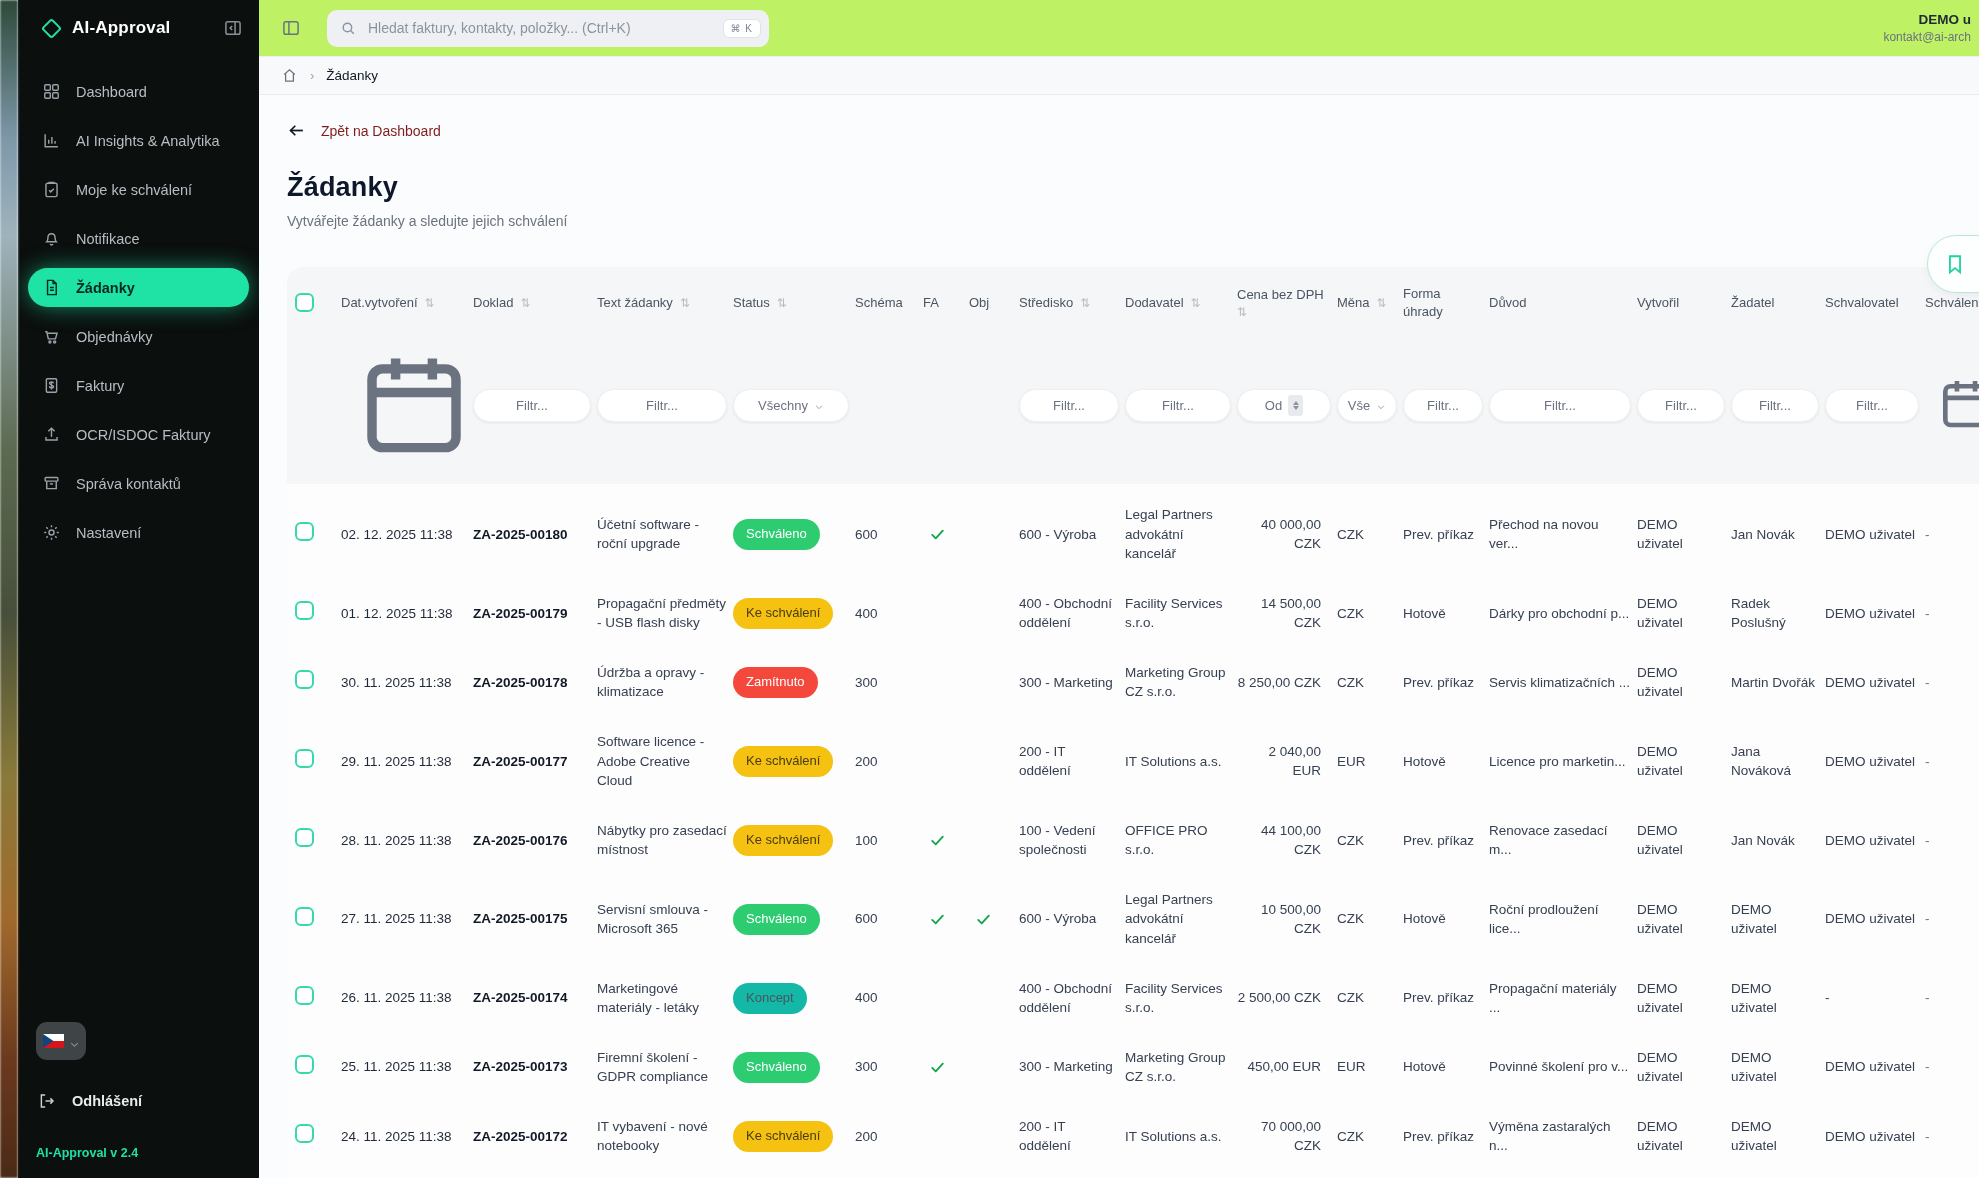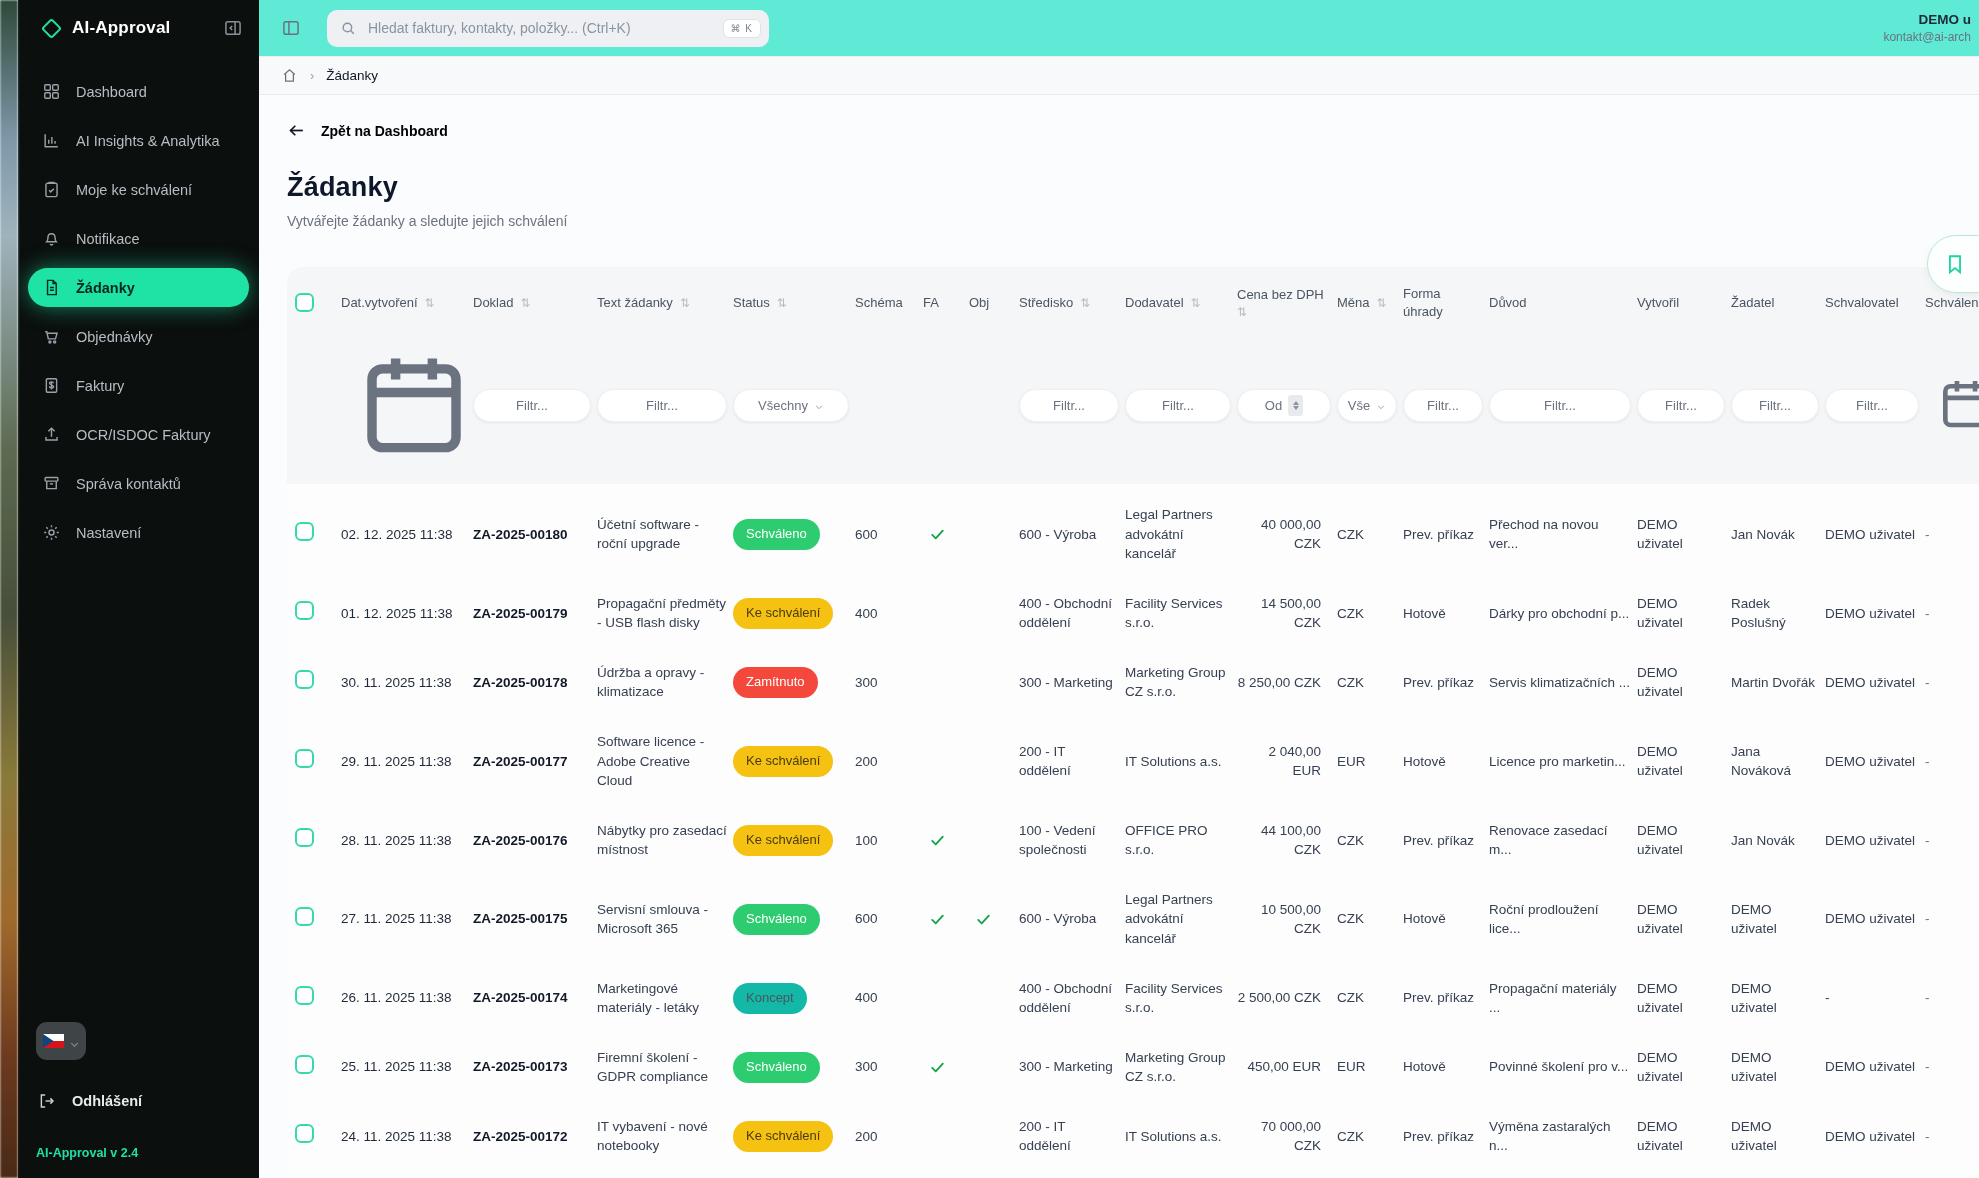--- a/index.html
+++ b/index.html
@@ -52,21 +52,21 @@
   .flag { width: 21px; height: 14px; display:block; }
   .lang-chev { color:#8a9096; width:11px; height:11px; }
   .lang-chev svg{width:100%;height:100%;}
   .logout-row { display:flex; align-items:center; gap:16px; color:#e8eaec; font-weight:bold; font-size:14.5px; cursor:pointer; padding: 6px 2px; }
   .logout-row .icon { width:18px; height:18px; color:#cdd2d6;}
   .logout-row .icon svg{width:100%;height:100%;}
   .version { color:#1fe0a5; font-size: 12.5px; font-weight: bold; margin-top: 30px; padding-bottom: 4px;}
   
   .main { flex: 1; height: 100%; display:flex; flex-direction:column; overflow:hidden; background:#fbfcfd; position:relative; }
   .topbar {
-    height: 57px; flex:0 0 auto; background:#5eead4; border-bottom:1px solid #eceef0;
+    height: 57px; flex:0 0 auto; background:#bef264; border-bottom:1px solid #eceef0;
     display:flex; align-items:center; padding: 0 6px 0 22px; overflow:hidden;
   }
   .panel-toggle { width: 20px; height: 20px; color:#6b7280; cursor:pointer; flex:0 0 auto; }
   .panel-toggle svg{width:100%;height:100%;}
   .search-box {
     margin-left: 26px; width: 442px; height: 37px; background: #eef0f3;
     border-radius: 10px; display:flex; align-items:center; padding: 0 8px 0 13px;
   }
   .search-box .icon { width: 17px; height:17px; color:#8a94a0; flex:0 0 auto;}
   .search-box .icon svg{width:100%;height:100%;}
@@ -85,21 +85,21 @@
   }
   .bc-home { width: 17px; height: 17px; color:#6b7280; cursor:pointer;}
   .bc-home svg{width:100%;height:100%;}
   .bc-sep { color:#9ca3af; font-size: 13px; }
   .bc-current { font-size: 13.5px; color:#111827; font-weight: 500; }
   
   .content { flex:1; position: relative; padding: 26px 0 0 28px; overflow: hidden; }
   .back-row { display:flex; align-items:center; gap: 15px; cursor:pointer; }
   .back-arrow { width: 19px; height: 19px; color:#111827;}
   .back-arrow svg{width:100%;height:100%;}
-  .back-label { font-size: 14px; font-weight: bold; color:#000000; }
+  .back-label { font-size: 14px; font-weight: normal; color:#7f1d1d; }
   .page-title { margin-top: 32px; font-size: 27px; font-weight: bold; color:#0f172a; letter-spacing:.2px;}
   .page-subtitle { margin-top: 10px; font-size: 14px; color:#6b7280; }
   
   .fab {
     position: absolute; top: 140px; right: -26px;
     width: 78px; height: 58px; border-radius: 29px;
     background: #fdfffe; border: 1.5px solid #b9e9d6;
     box-shadow: 0 3px 10px rgba(0,0,0,.05);
     display:flex; align-items:center; padding-left: 16px; cursor:pointer;
   }

